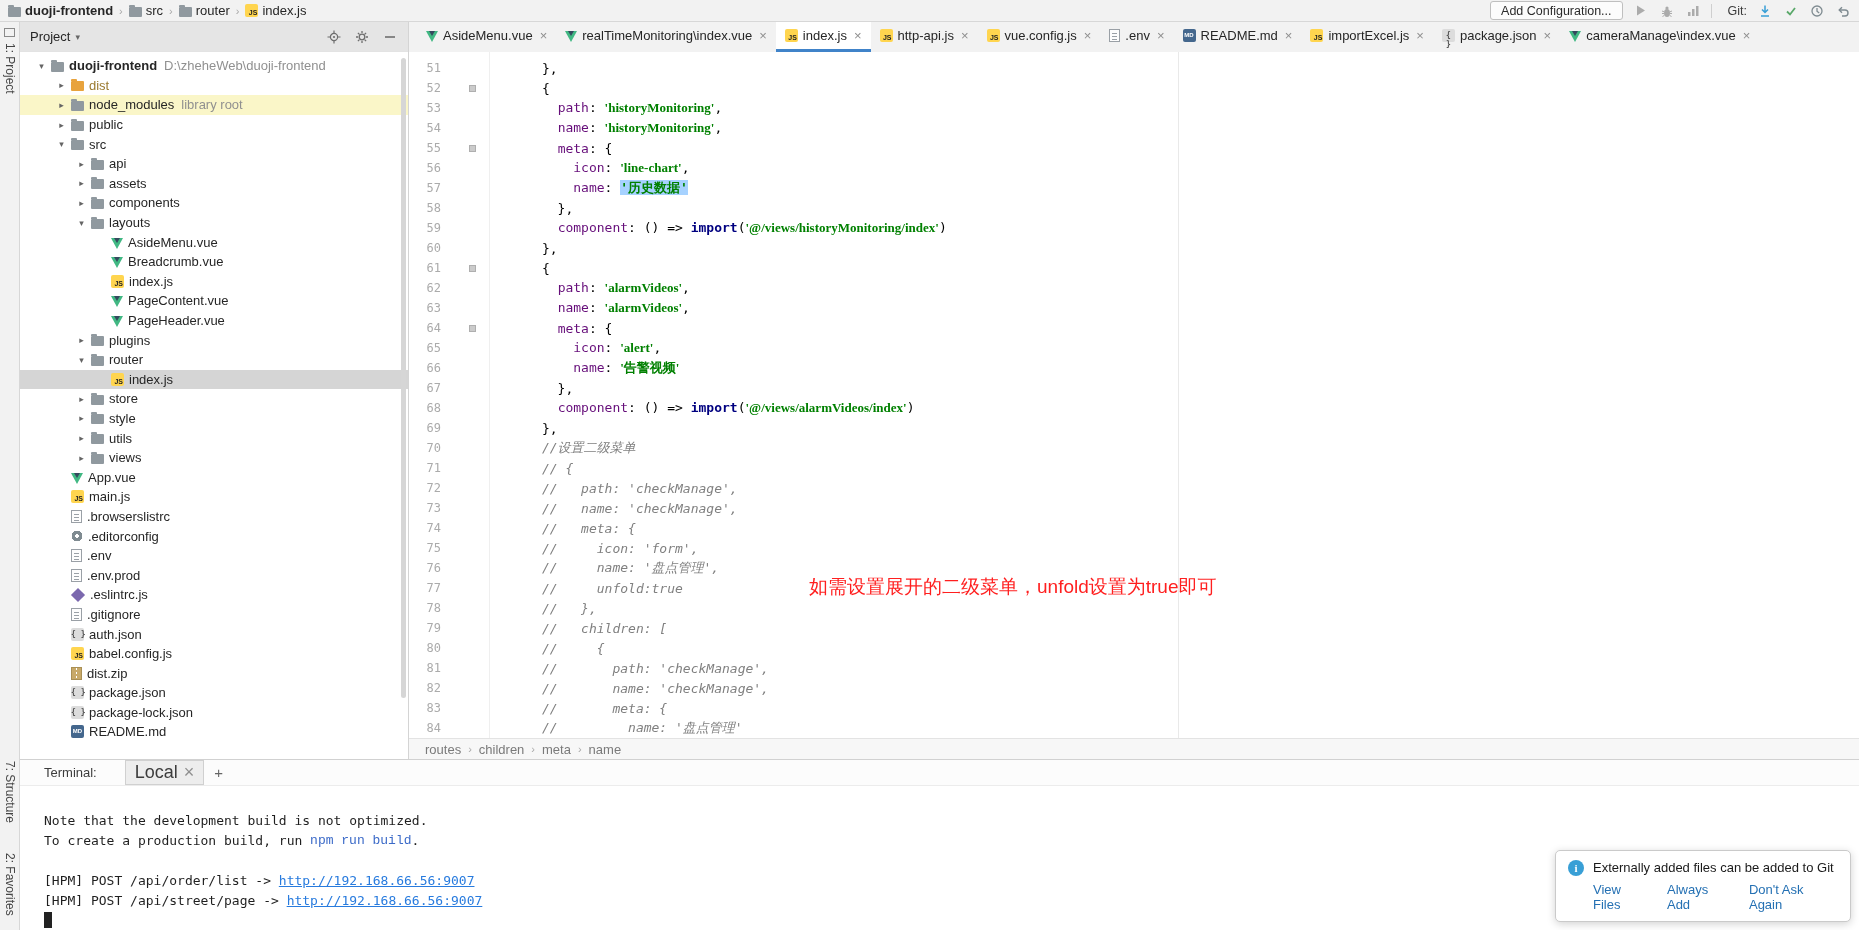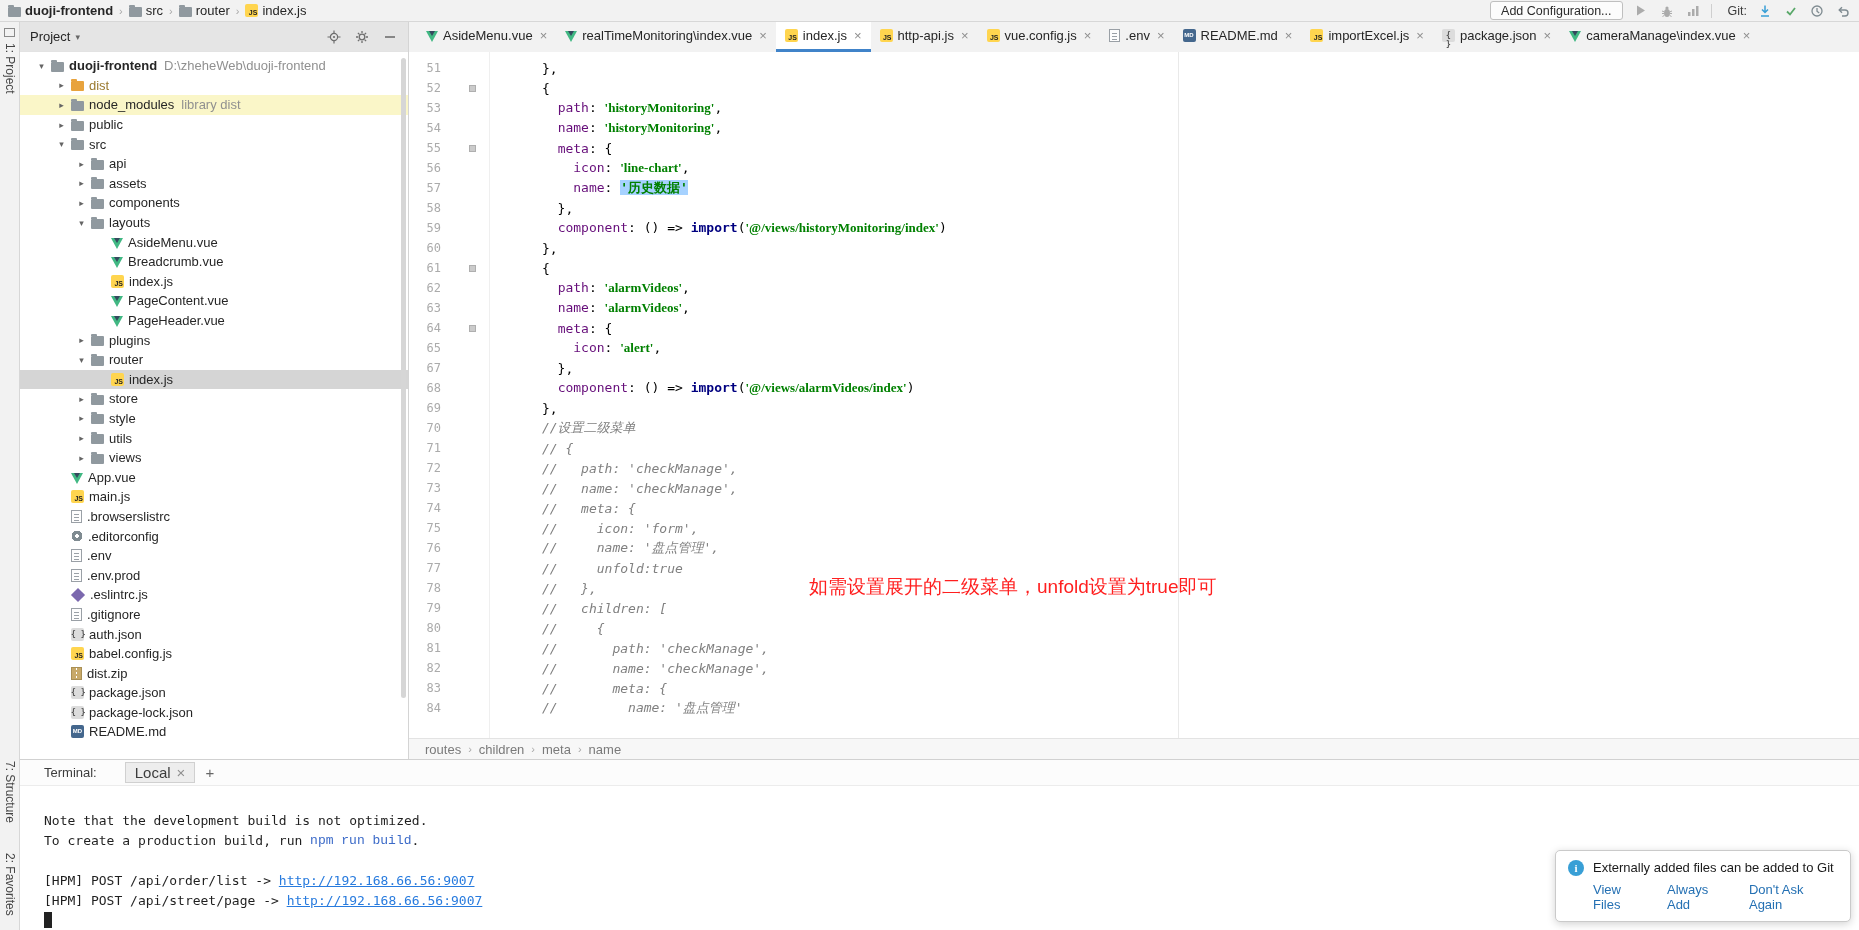--- a/index.html
+++ b/index.html
@@ -73,21 +73,21 @@
   .ebc { height:21px; flex:none; background:#F7F7F7; border-top:1px solid #E3E3E3; display:flex;
          align-items:center; gap:7px; padding-left:16px; font-size:13px; color:#7A7A7A; }
   .ebc-sep { color:#A9A9A9; font-size:11px; }
 
   
   .terminal { position:absolute; left:20px; right:0; bottom:0; height:171px; background:#FFFFFF;
               border-top:1px solid #D1D1D1; }
   .t-header { height:26px; display:flex; align-items:center; padding-left:24px; font-size:13px;
               color:#3C3C3C; background:#FCFCFC; border-bottom:1px solid #ECECEC; }
   .t-tab { margin-left:28px; display:flex; align-items:center; gap:6px; background:#EDEDED;
-           border:1px solid #D0D0D0; padding:1px 9px; font-size:15px; }
+           border:1px solid #D0D0D0; padding:1px 9px; font-size:18px; }
   .t-x { color:#8E8E8E; }
   .t-plus { margin-left:10px; color:#666; font-size:15px; }
   .t-body { padding:4px 0 0 24px; font:13px "DejaVu Sans Mono", monospace; color:#1F1F1F; }
   .tl { height:20px; white-space:pre; display:flex; align-items:center; }
   .tcmd { color:#3B6AC8;font-family:Liberation Mono, monospace; }
   .tlink { color:#287BDE; text-decoration:underline; }
   .cursor { display:inline-block; width:8px; height:16px; background:#222; }
 
   
   .notif { position:absolute; right:8px; bottom:8px; width:296px; background:#FFFFFF;
@@ -246,21 +246,21 @@
       </div>
       <div class="trow" style="padding-left: 32px;">
         <span class="chev">▸</span>
         <span class="ic ic-folder orange"></span>
         <span class="tlabel excluded">dist</span>
       </div>
       <div class="trow hlrow" style="padding-left: 32px;">
         <span class="chev">▸</span>
         <span class="ic ic-folder"></span>
         <span class="tlabel">node_modules</span>
-        <span class="tsuffix">library dist</span>
+        <span class="tsuffix">library root</span>
       </div>
       <div class="trow" style="padding-left: 32px;">
         <span class="chev">▸</span>
         <span class="ic ic-folder"></span>
         <span class="tlabel">public</span>
       </div>
       <div class="trow" style="padding-left: 32px;">
         <span class="chev">▾</span>
         <span class="ic ic-folder"></span>
         <span class="tlabel">src</span>
@@ -551,20 +551,25 @@
           <span class="ln">64</span>
           <span class="foldcol">
             <span class="foldmark on"></span>
           </span>
           <span class="ct"><span>        </span><span class="tk-f">meta</span><span>: {</span></span>
         </div>
         <div class="cl">
           <span class="ln">65</span>
           <span class="foldcol"></span>
           <span class="ct"><span>          </span><span class="tk-f">icon</span><span>: </span><span class="tk-s">'alert'</span><span>,</span></span>
+        </div>
+        <div class="cl">
+          <span class="ln">66</span>
+          <span class="foldcol"></span>
+          <span class="ct"><span>          </span><span class="tk-f">name</span><span>: </span><span class="tk-s">'告警视频'</span></span>
         </div>
         <div class="cl">
           <span class="ln">67</span>
           <span class="foldcol"></span>
           <span class="ct"><span>        },</span></span>
         </div>
         <div class="cl">
           <span class="ln">68</span>
           <span class="foldcol"></span>
           <span class="ct"><span>        </span><span class="tk-f">component</span><span>: () =&gt; </span><span class="tk-k">import</span><span>(</span><span class="tk-s">'@/views/alarmVideos/index'</span><span>)</span></span>

